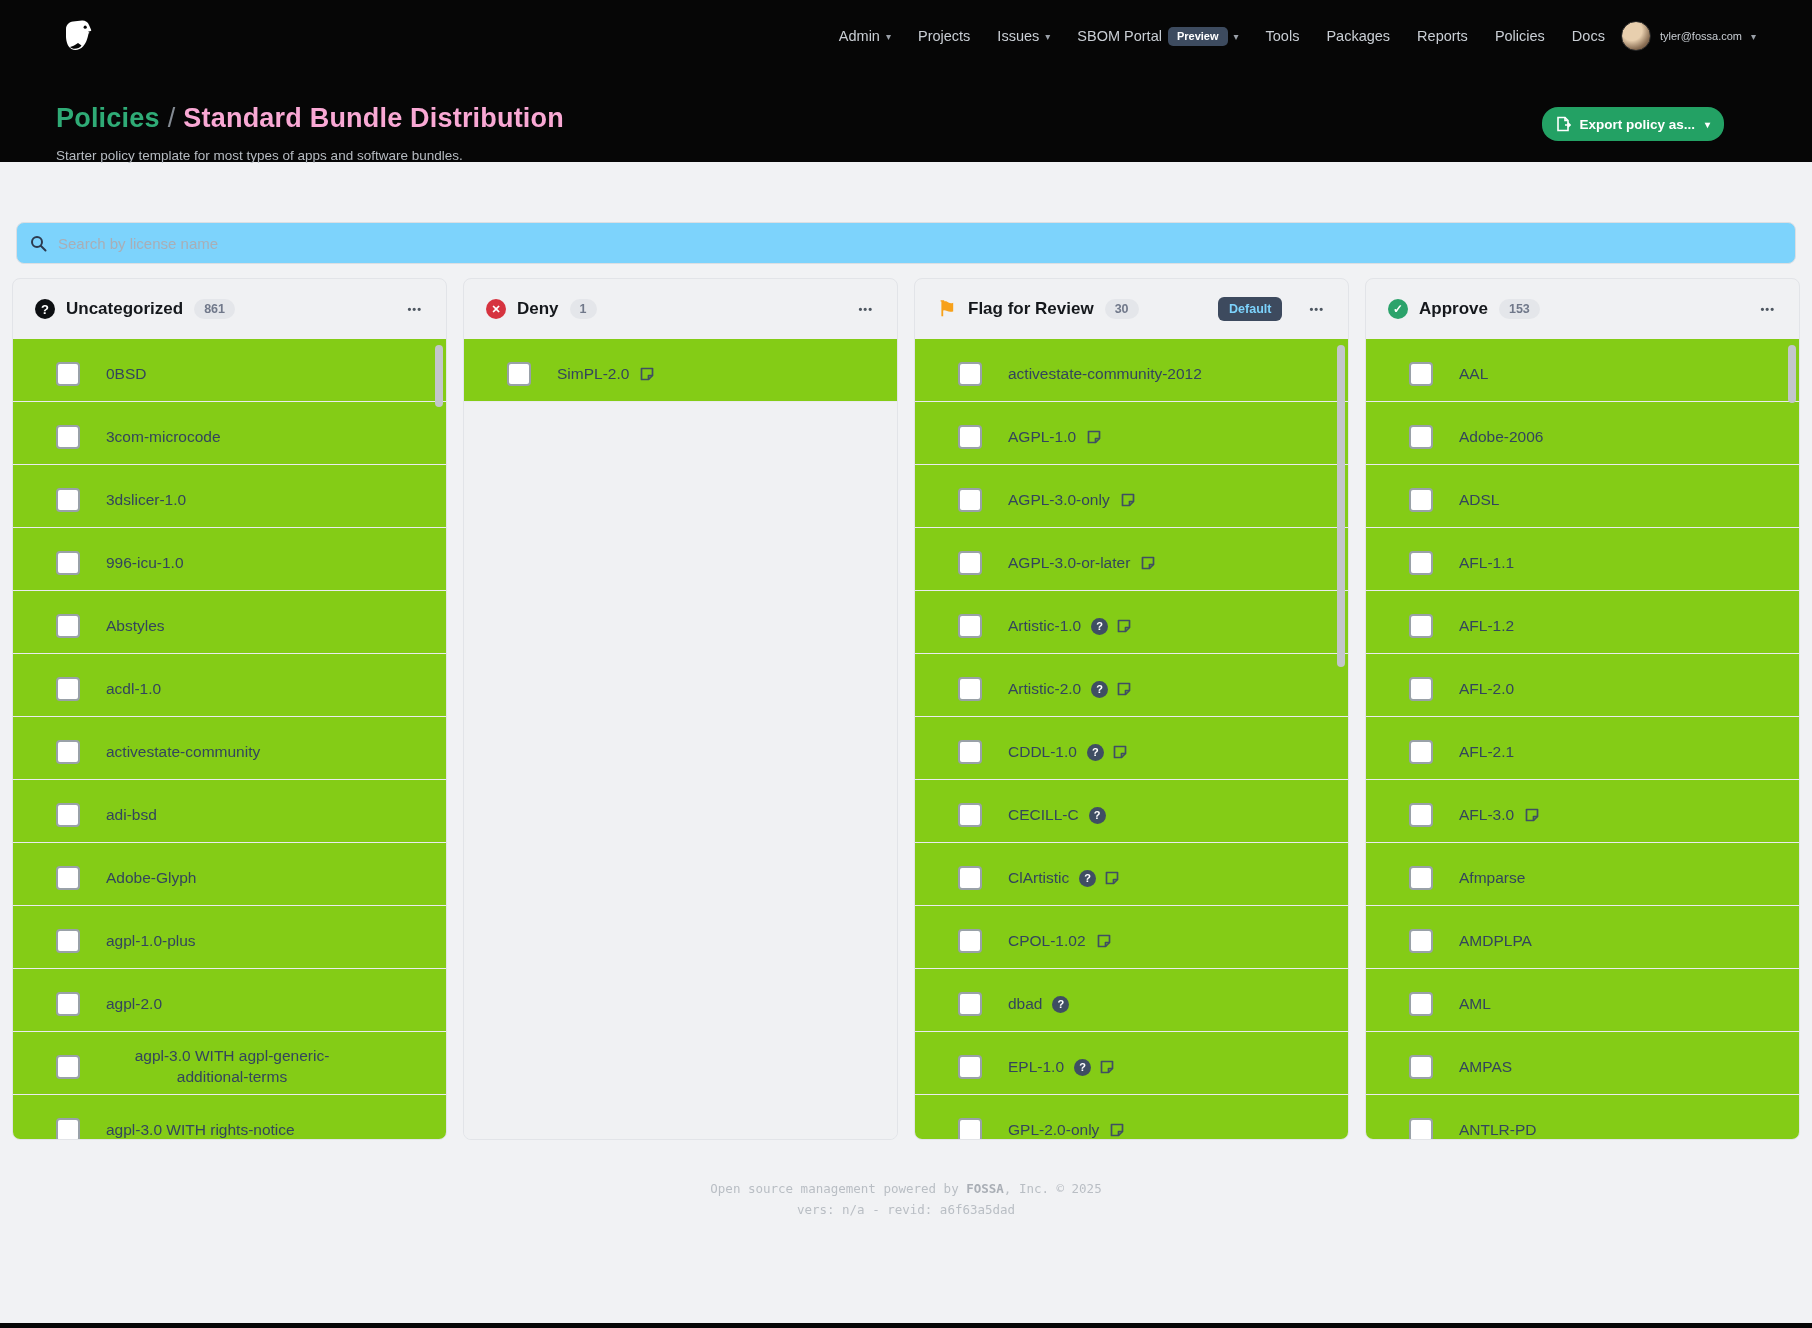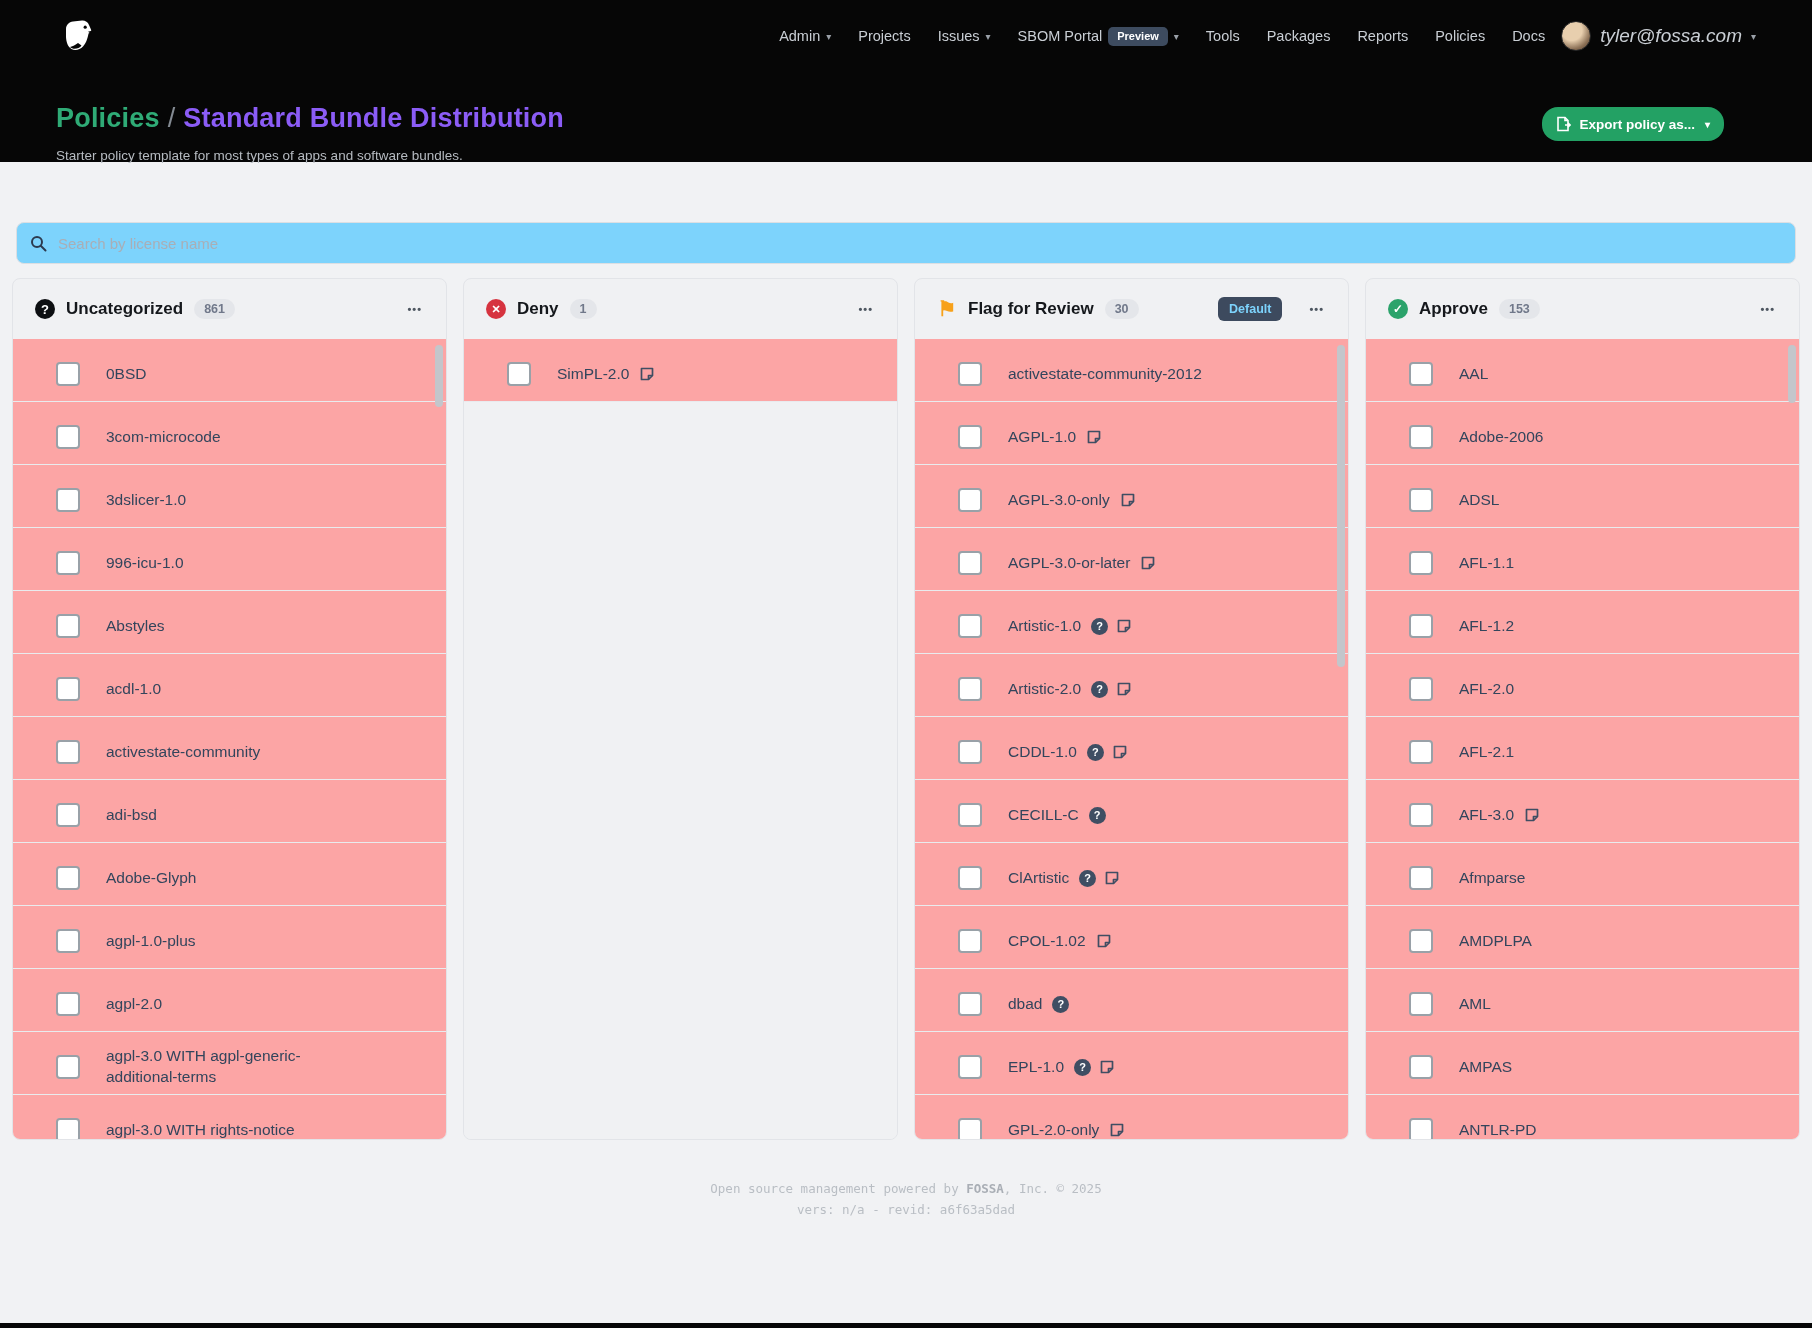--- a/index.html
+++ b/index.html
@@ -29,26 +29,26 @@
   .badge-preview{
     background:#3d4b5f;color:#fff;font-size:11px;font-weight:600;
     padding:4px 9px;border-radius:5px;line-height:1;
   }
   .userblock{display:flex;align-items:center;gap:9px;margin-right:56px;cursor:pointer;}
   .avatar{
     width:28px;height:28px;border-radius:50%;
     background:radial-gradient(circle at 35% 30%, #e8cfae 0 38%, #8a6f55 70%, #54402c 100%);
     border:1px solid #2a2a2a;
   }
-  .useremail{color:#c9ced4;font-size:19px;font-style:italic;}
+  .useremail{color:#c9ced4;font-size:11px;}
   .titleblock{position:absolute;left:56px;top:103px;}
   .breadcrumb{font-size:27px;font-weight:600;letter-spacing:.2px;}
   .crumb-link{color:#2fab76;cursor:pointer;}
   .crumb-sep{color:#848b93;font-weight:400;margin:0 8px;}
-  .crumb-title{color:#8b5cf6;}
+  .crumb-title{color:#f9a8d4;}
   .subtitle{margin-top:14px;font-size:13.5px;color:#b6bbc1;}
   .export-btn{
     position:absolute;right:88px;top:107px;height:34px;
     background:#23a164;border:none;border-radius:16px;color:#fff;
     font-size:13.5px;font-weight:600;display:flex;align-items:center;gap:8px;
     padding:0 14px;cursor:pointer;font-family:inherit;
   }
   .export-btn .caret{font-size:10px;margin-left:2px;}
   
   .search-wrap{
@@ -89,23 +89,23 @@
   }
   .badge-default + .dots{margin-left:14px;}
   .cicon{width:20px;height:20px;border-radius:50%;display:flex;align-items:center;justify-content:center;
     color:#fff;font-size:13px;font-weight:700;flex:0 0 auto;}
   .cicon.question{background:#0d0f12;}
   .cicon.deny{background:#d6333f;font-size:11px;}
   .cicon.approve{background:#2ba36b;font-size:12px;}
   .cicon.flag{background:transparent;color:#f7a11a;font-size:21px;border-radius:0;}
   .col-body{flex:1;position:relative;background:#f0f1f3;}
   .row{
-    background:#fca5a5;border-bottom:1px solid #e9ebee;
+    background:#84cc16;border-bottom:1px solid #e9ebee;
     min-height:63px;display:flex;align-items:center;
-    padding:8px 20px 0 43px;box-sizing:border-box;gap:0;
+    padding:8px 20px 0 43px;box-sizing:border-box;gap:0;text-align:center;
   }
   .cb{
     width:20px;height:20px;border:2px solid #99a1a8;border-radius:4px;background:#fff;
     flex:0 0 auto;cursor:pointer;
   }
   .lname{
     margin-left:26px;font-size:15.5px;color:#33455c;line-height:1.35;max-width:252px;
   }
   .ricons{display:flex;align-items:center;gap:8px;margin-left:10px;}
   .qicon{

